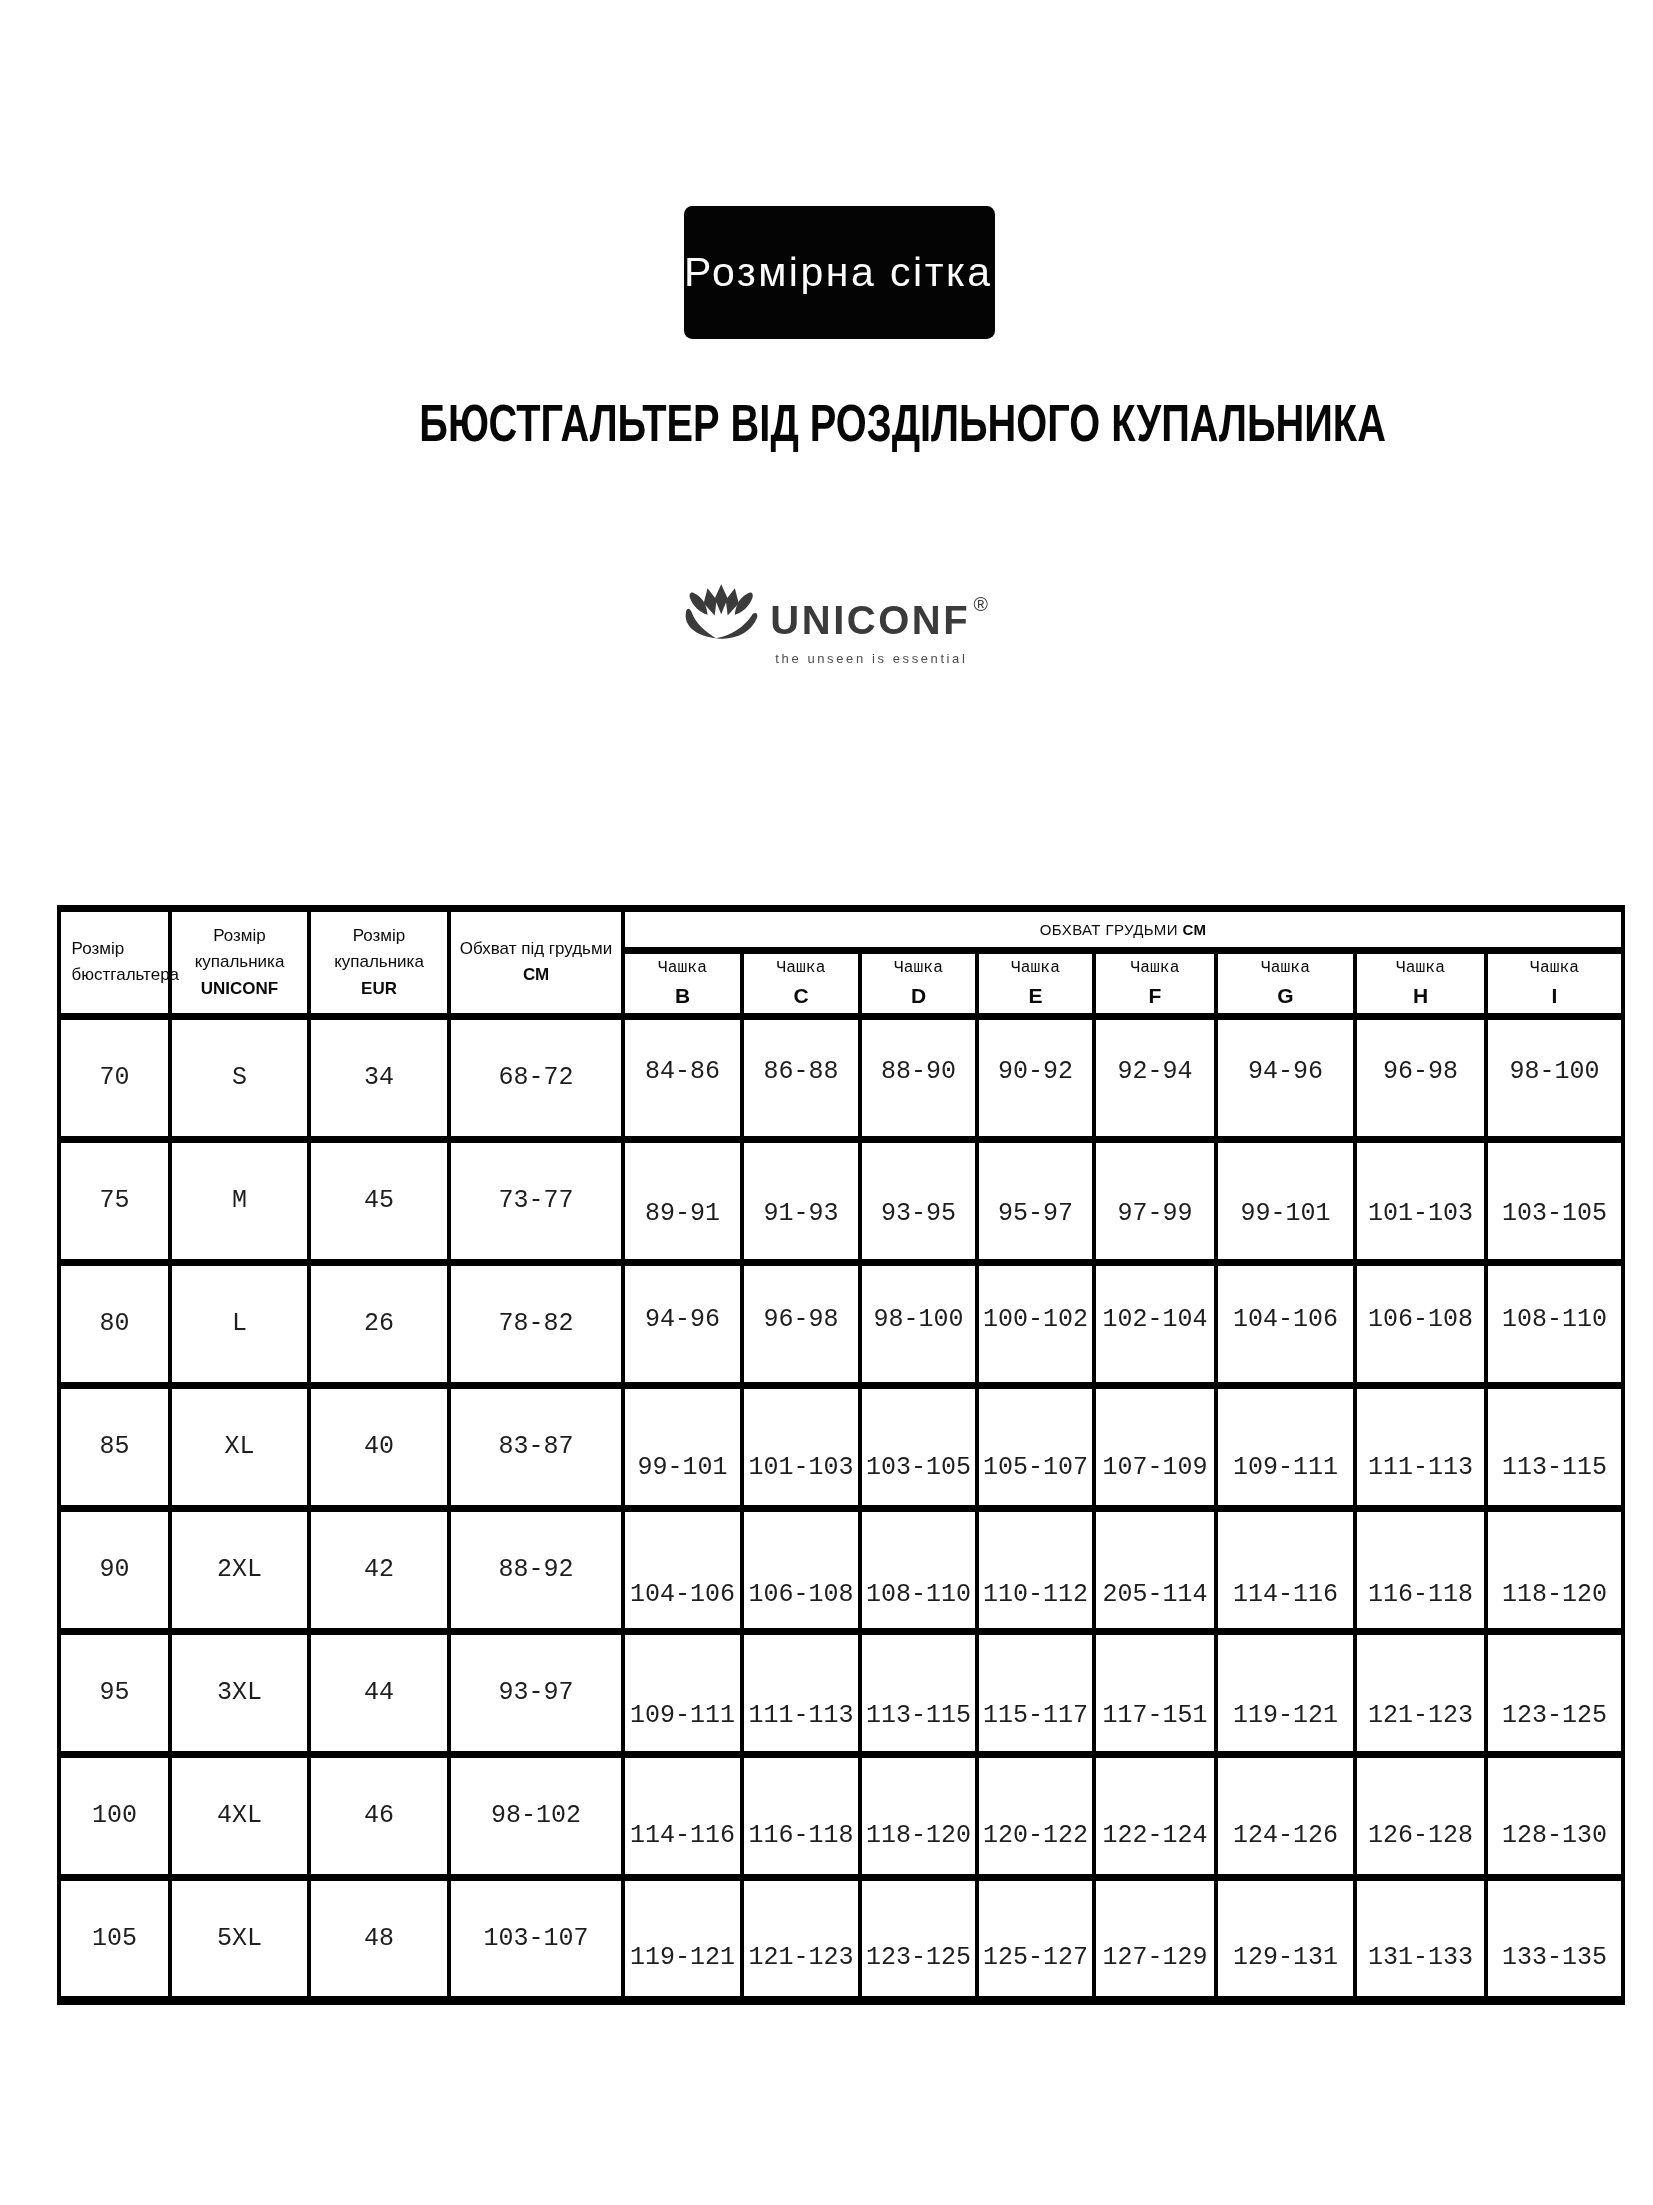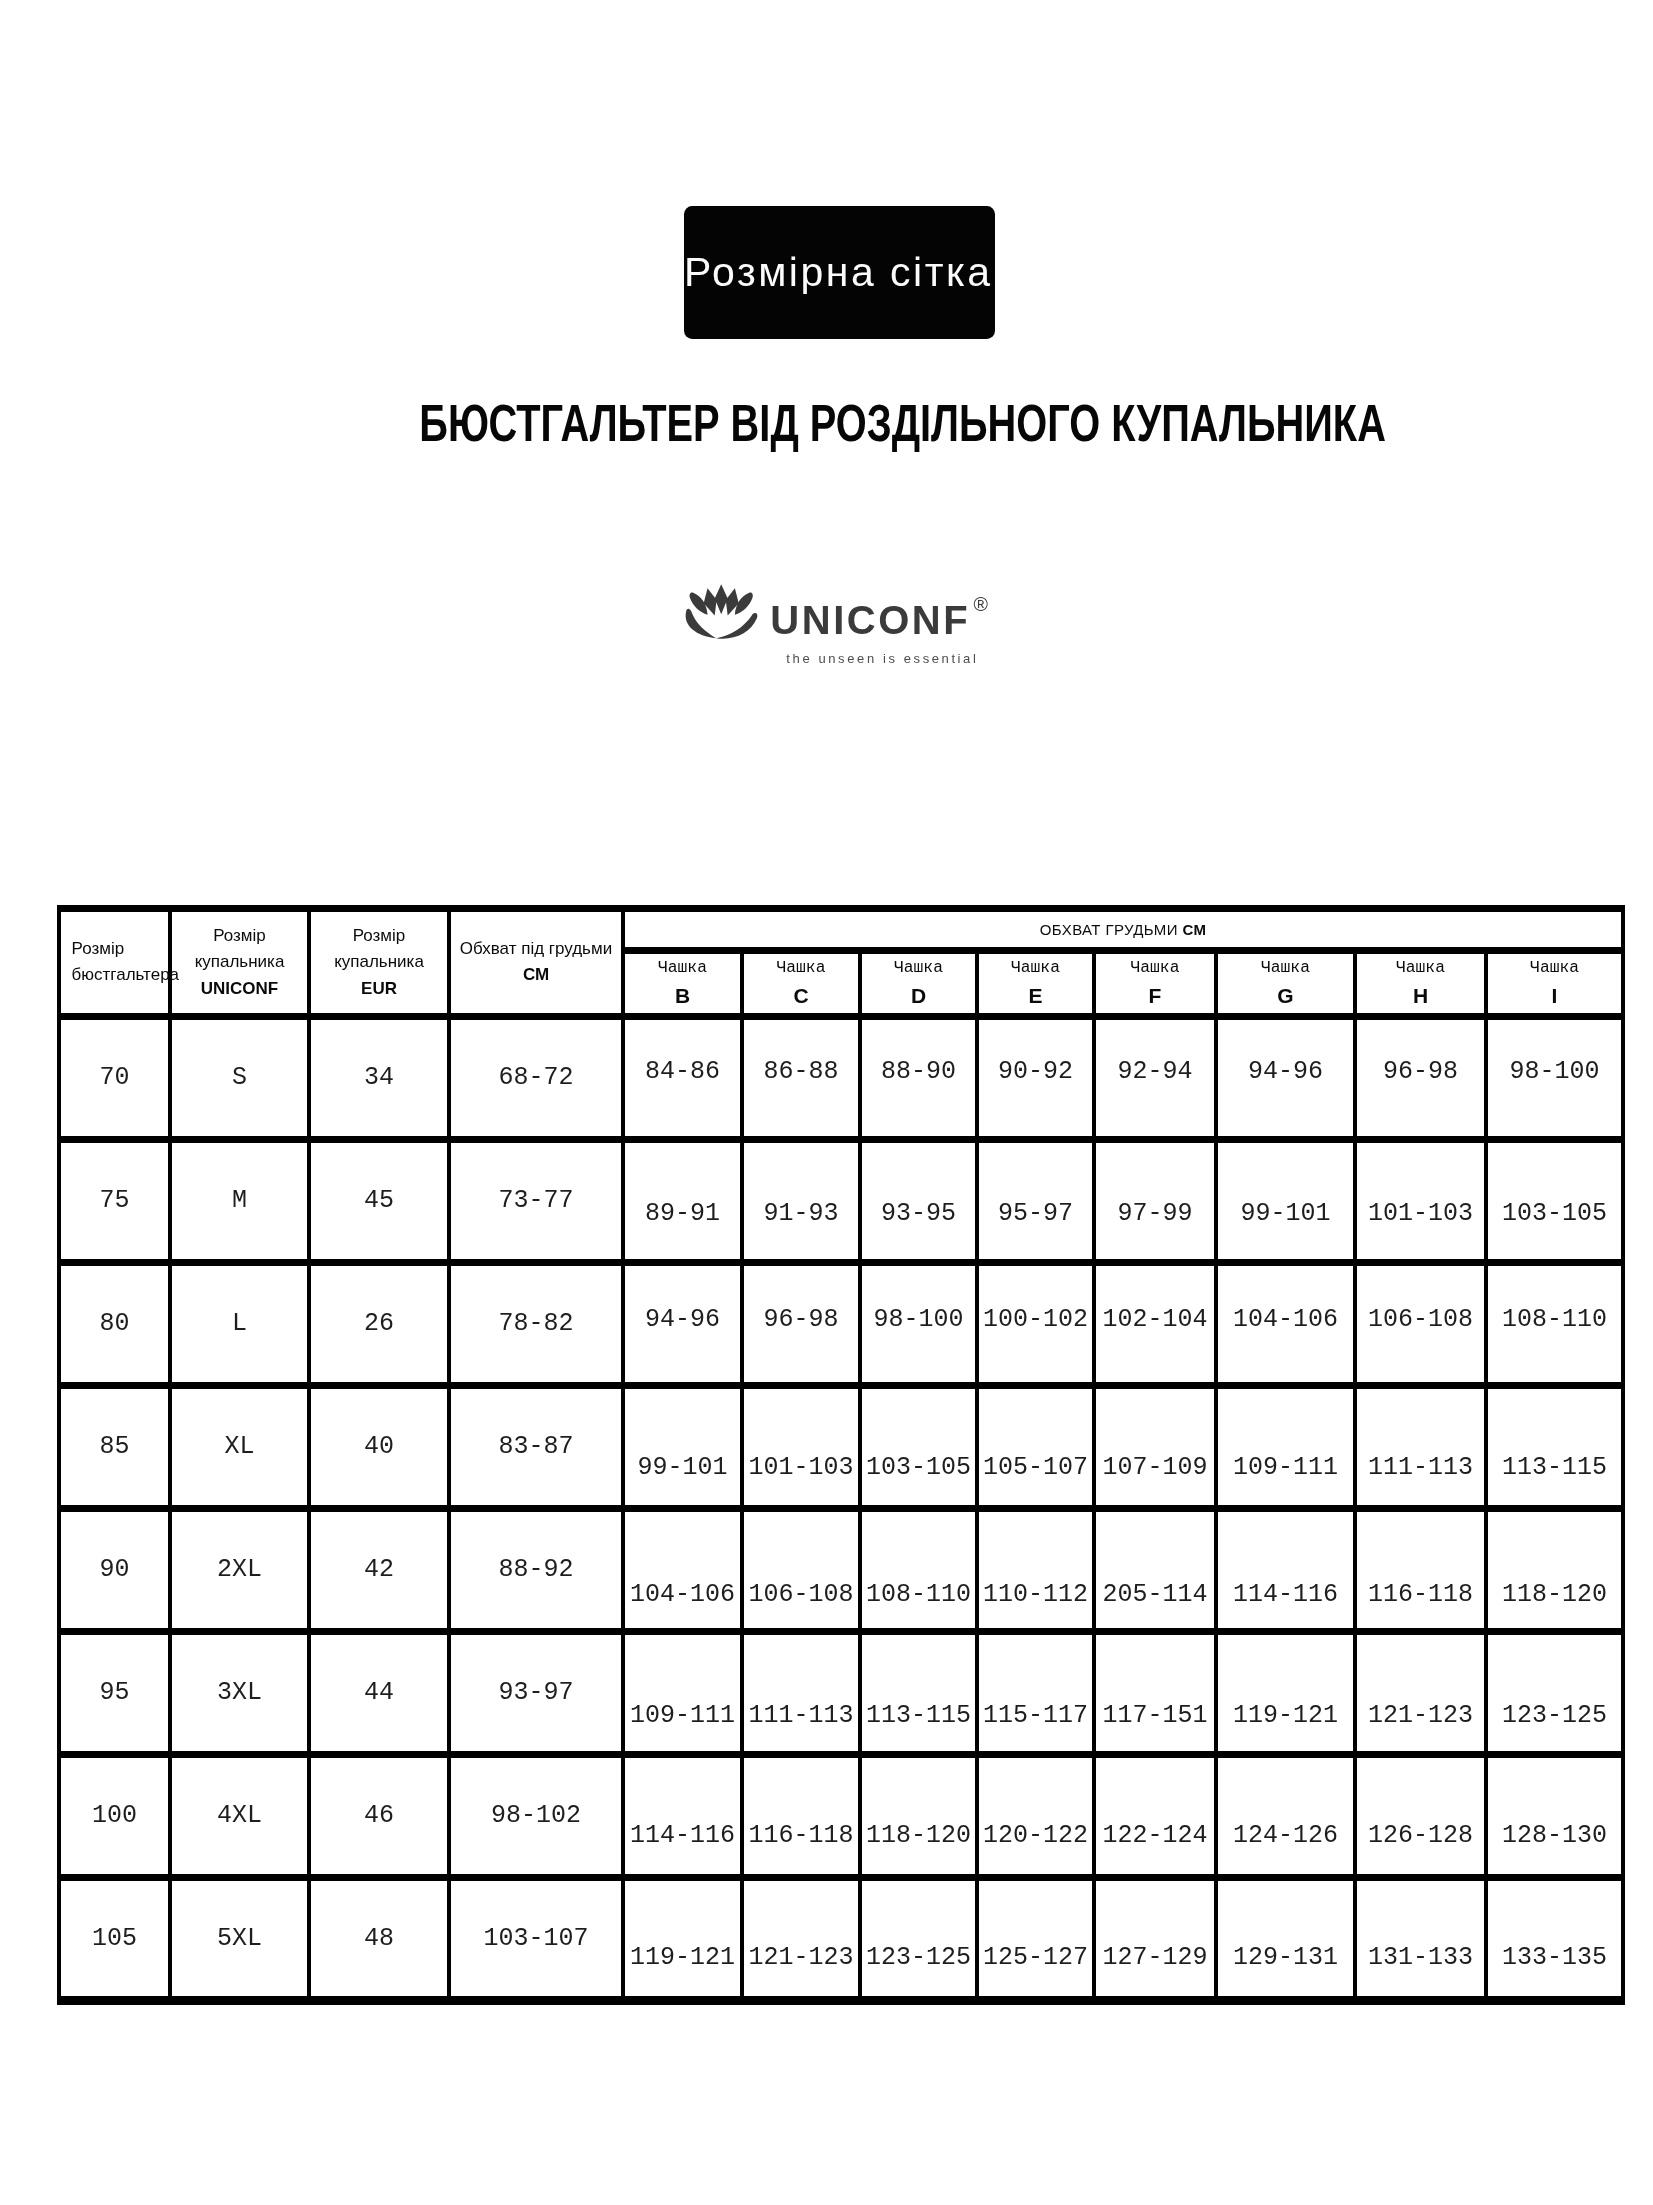--- a/index.html
+++ b/index.html
@@ -35,21 +35,21 @@
   }
   .logo-inner{display:flex;align-items:flex-start;}
   .flower{width:78px;height:93px;margin-top:1.6px;}
   .logo-text{display:flex;flex-direction:column;margin-left:9.8px;margin-top:33px;}
   .brand-line{display:flex;align-items:flex-start;}
   .brand{
     font-size:40px;font-weight:700;letter-spacing:2.5px;color:#3b3b3b;line-height:1;
   }
   .reg{font-size:19.6px;color:#3b3b3b;line-height:1;margin-left:3.3px;position:relative;top:-4.9px;font-weight:400;}
   .tagline{
-    font-size:13px;letter-spacing:2.6px;color:#4d4d4d;margin-top:10.6px;margin-left:16px;
+    font-size:13px;letter-spacing:2.6px;color:#4d4d4d;margin-top:10.6px;margin-left:5px;
     font-weight:400;
   }
 
   
   table.size-table{
     position:absolute;left:57px;top:905px;width:1563px;
     border-collapse:collapse;table-layout:fixed;
   }
   .size-table th,.size-table td{
     border:4.1px solid #000;border-top-width:7.4px;border-bottom-width:7.4px;

